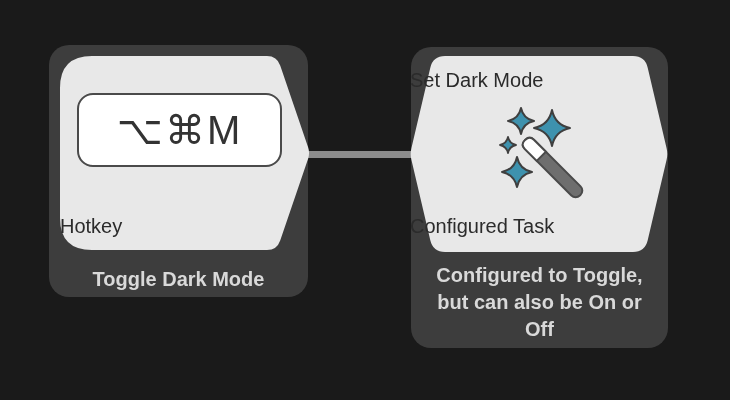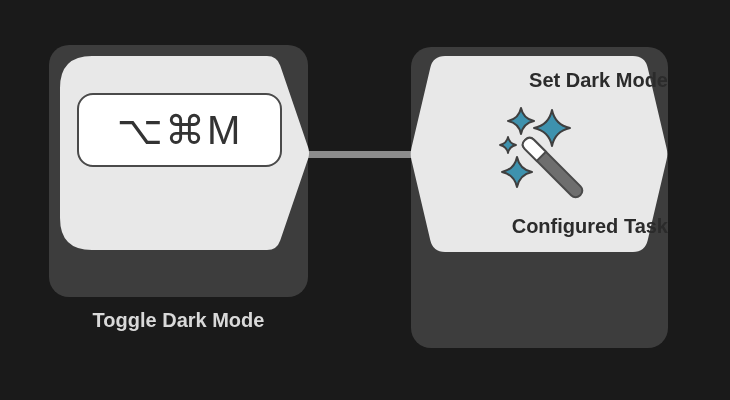--- a/index.html
+++ b/index.html
@@ -43,29 +43,29 @@
     background:var(--badge-bg);
     border:2px solid var(--badge-border);
     border-radius:16px;
     display:flex;align-items:center;justify-content:center;
   }
   .hotkey-text{
     font-size:40px;color:var(--badge-text);
     letter-spacing:2px;font-weight:400;line-height:1;
   }
   .type-label{
-    font-size:20px;font-weight:700;color:var(--dark-text);
-    text-align:right;
+    font-size:20px;font-weight:400;color:var(--dark-text);
+    text-align:left;
   }
   .trigger-type-label{left:60px;top:215px;width:251px;height:24px;}
   .action-title{left:410px;top:69px;width:258px;height:22px;}
   .action-type-label{left:410px;top:215px;width:258px;height:24px;}
   .node-subtitle{
     font-size:20px;font-weight:600;color:var(--light-text);
-    text-align:center;line-height:27px;margin-top:41px;
+    text-align:center;line-height:27px;
   }
   .trigger-subtitle{left:49px;top:266px;width:259px;height:22px;}
   .action-subtitle{left:424px;top:262px;width:231px;height:84px;}
   .wand-svg{left:493px;top:103px;}
   .star{fill:var(--sparkle);stroke:var(--sparkle-outline);stroke-width:2;stroke-linejoin:round;}
   .star-small{stroke-width:1.8;}
   .wand-body{fill:var(--wand-body);stroke:var(--wand-outline);stroke-width:2;}
   .wand-tip{fill:#ffffff;stroke:var(--wand-outline);stroke-width:2;}
   .light-shape{fill:var(--shape-bg);}
 </style>
@@ -80,20 +80,21 @@
 
   <svg class="shape-svg pentagon-svg" width="251" height="194" viewBox="0 0 251 194">
     <path class="light-shape" d="M 32,0 L 207,0 Q 217,0 220.2,9.5 L 248.1,91.3 Q 250,97 248.1,102.7
          L 220.2,184.5 Q 217,194 207,194 L 32,194 Q 0,194 0,162 L 0,32 Q 0,0 32,0 Z"></path>
   </svg>
 
   <div class="overlay hotkey-badge">
     <span class="hotkey-text">⌥⌘M</span>
   </div>
 
+  <div class="overlay type-label trigger-type-label">Hotkey</div>
 
   <div class="overlay node-subtitle trigger-subtitle">Toggle Dark Mode</div>
 
   <div class="node node-action"></div>
 
   <svg class="shape-svg hexagon-svg" width="258" height="196" viewBox="0 0 258 196">
     <path class="light-shape" d="M 35,0 L 223,0 Q 235,0 237.7,11.7 L 256.6,92.2 Q 258,98 256.6,103.8
          L 237.7,184.3 Q 235,196 223,196 L 35,196 Q 23,196 20.3,184.3
          L 1.4,103.8 Q 0,98 1.4,92.2 L 20.3,11.7 Q 23,0 35,0 Z"></path>
   </svg>
@@ -108,14 +109,15 @@
     <path class="star" d="M 24,54 Q 26.6,66.4 39,69 Q 26.6,71.6 24,84 Q 21.4,71.6 9,69 Q 21.4,66.4 24,54 Z"></path>
 
     <g transform="translate(37,42) rotate(-45)">
       <rect class="wand-body" x="-6.5" y="-7" width="13" height="78" rx="6"></rect>
       <path class="wand-tip" d="M -6.5,16 L -6.5,-1 Q -6.5,-7 -0.5,-7 L 0.5,-7 Q 6.5,-7 6.5,-1 L 6.5,16 Z"></path>
     </g>
   </svg>
 
   <div class="overlay type-label action-type-label">Configured Task</div>
 
+  <div class="overlay node-subtitle action-subtitle">Configured to Toggle, but can also be On or Off</div>
 
 </div>
 
 </body></html>

